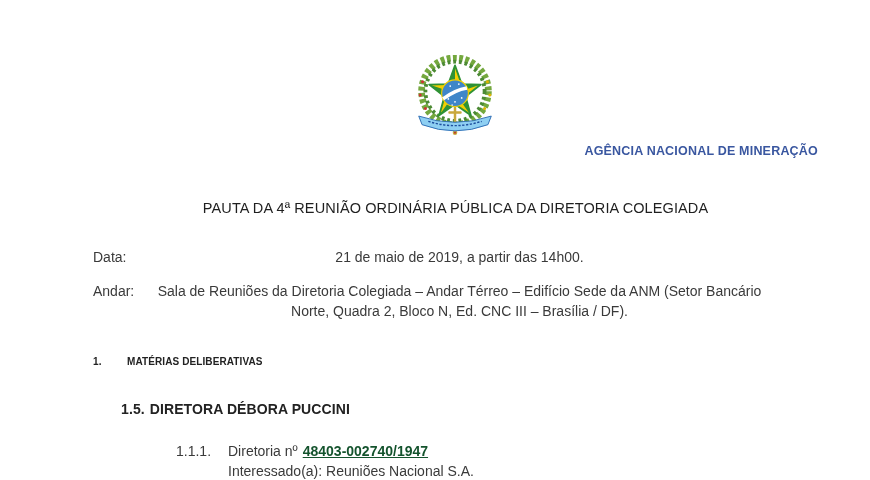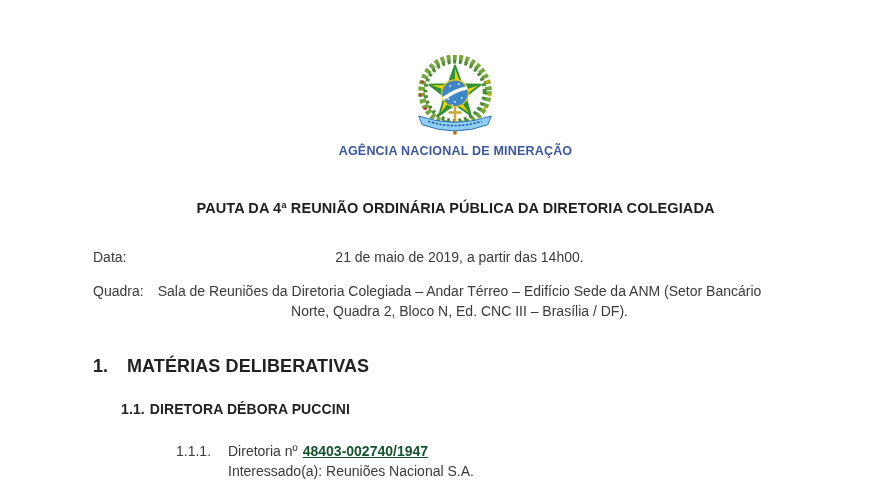--- a/index.html
+++ b/index.html
@@ -21,34 +21,34 @@
     left: 407px;
     top: 55px;
     width: 96px;
     height: 84px;
   }
   .agency-name {
     position: absolute;
     left: 93px;
     top: 144px;
     width: 725px;
-    text-align: center;
+    text-align: right;
     font-size: 12.5px;
     font-weight: bold;
     letter-spacing: 0.2px;
     color: #3a57a0;
   }
   .doc-title {
     position: absolute;
     left: 93px;
     top: 200px;
     width: 725px;
     text-align: center;
     font-size: 14.5px;
-    font-weight: bold;
+    font-weight: normal;
     color: #1f1f1f;
     letter-spacing: 0.1px;
   }
   .meta-row {
     position: absolute;
     left: 93px;
     font-size: 14px;
     line-height: 20px;
     color: #3a3a3a;
   }
@@ -62,21 +62,21 @@
     margin-left: 44px;
     width: 645px;
     text-align: center;
   }
   .row-date  { top: 247px; }
   .row-local { top: 281px; }
   .section-heading {
     position: absolute;
     left: 93px;
     top: 356px;
-    font-size: 18px;
+    font-size: 10px;
     font-weight: bold;
     color: #222222;
     letter-spacing: 0.1px;
   }
   .section-heading .sec-num {
     display: inline-block;
     width: 34px;
   }
   .subsection-heading {
     position: absolute;
@@ -152,30 +152,30 @@
   <div class="agency-name">AGÊNCIA NACIONAL DE MINERAÇÃO</div>
 
   <div class="doc-title">PAUTA DA 4ª REUNIÃO ORDINÁRIA PÚBLICA DA DIRETORIA COLEGIADA</div>
 
   <div class="meta-row row-date">
     <span class="meta-label">Data:</span>
     <div class="meta-value">21 de maio de 2019, a partir das 14h00.</div>
   </div>
 
   <div class="meta-row row-local">
-    <span class="meta-label">Quadra:</span>
+    <span class="meta-label">Andar:</span>
     <div class="meta-value">Sala de Reuniões da Diretoria Colegiada – Andar Térreo – Edifício Sede da ANM (Setor Bancário Norte, Quadra 2, Bloco N, Ed. CNC III – Brasília / DF).</div>
   </div>
 
   <div class="section-heading">
     <span class="sec-num">1.</span><span>MATÉRIAS DELIBERATIVAS</span>
   </div>
 
   <div class="subsection-heading">
-    <span class="sub-num">1.1.</span><span>DIRETORA DÉBORA PUCCINI</span>
+    <span class="sub-num">1.5.</span><span>DIRETORA DÉBORA PUCCINI</span>
   </div>
 
   <div class="agenda-item">
     <span class="item-num">1.1.1.</span>
     <div class="item-body">
       <div>
         <span class="process-label">Diretoria nº</span><span class="process-number">48403-002740/1947</span>
       </div>
       <div>Interessado(a): Reuniões Nacional S.A.</div>
     </div>

